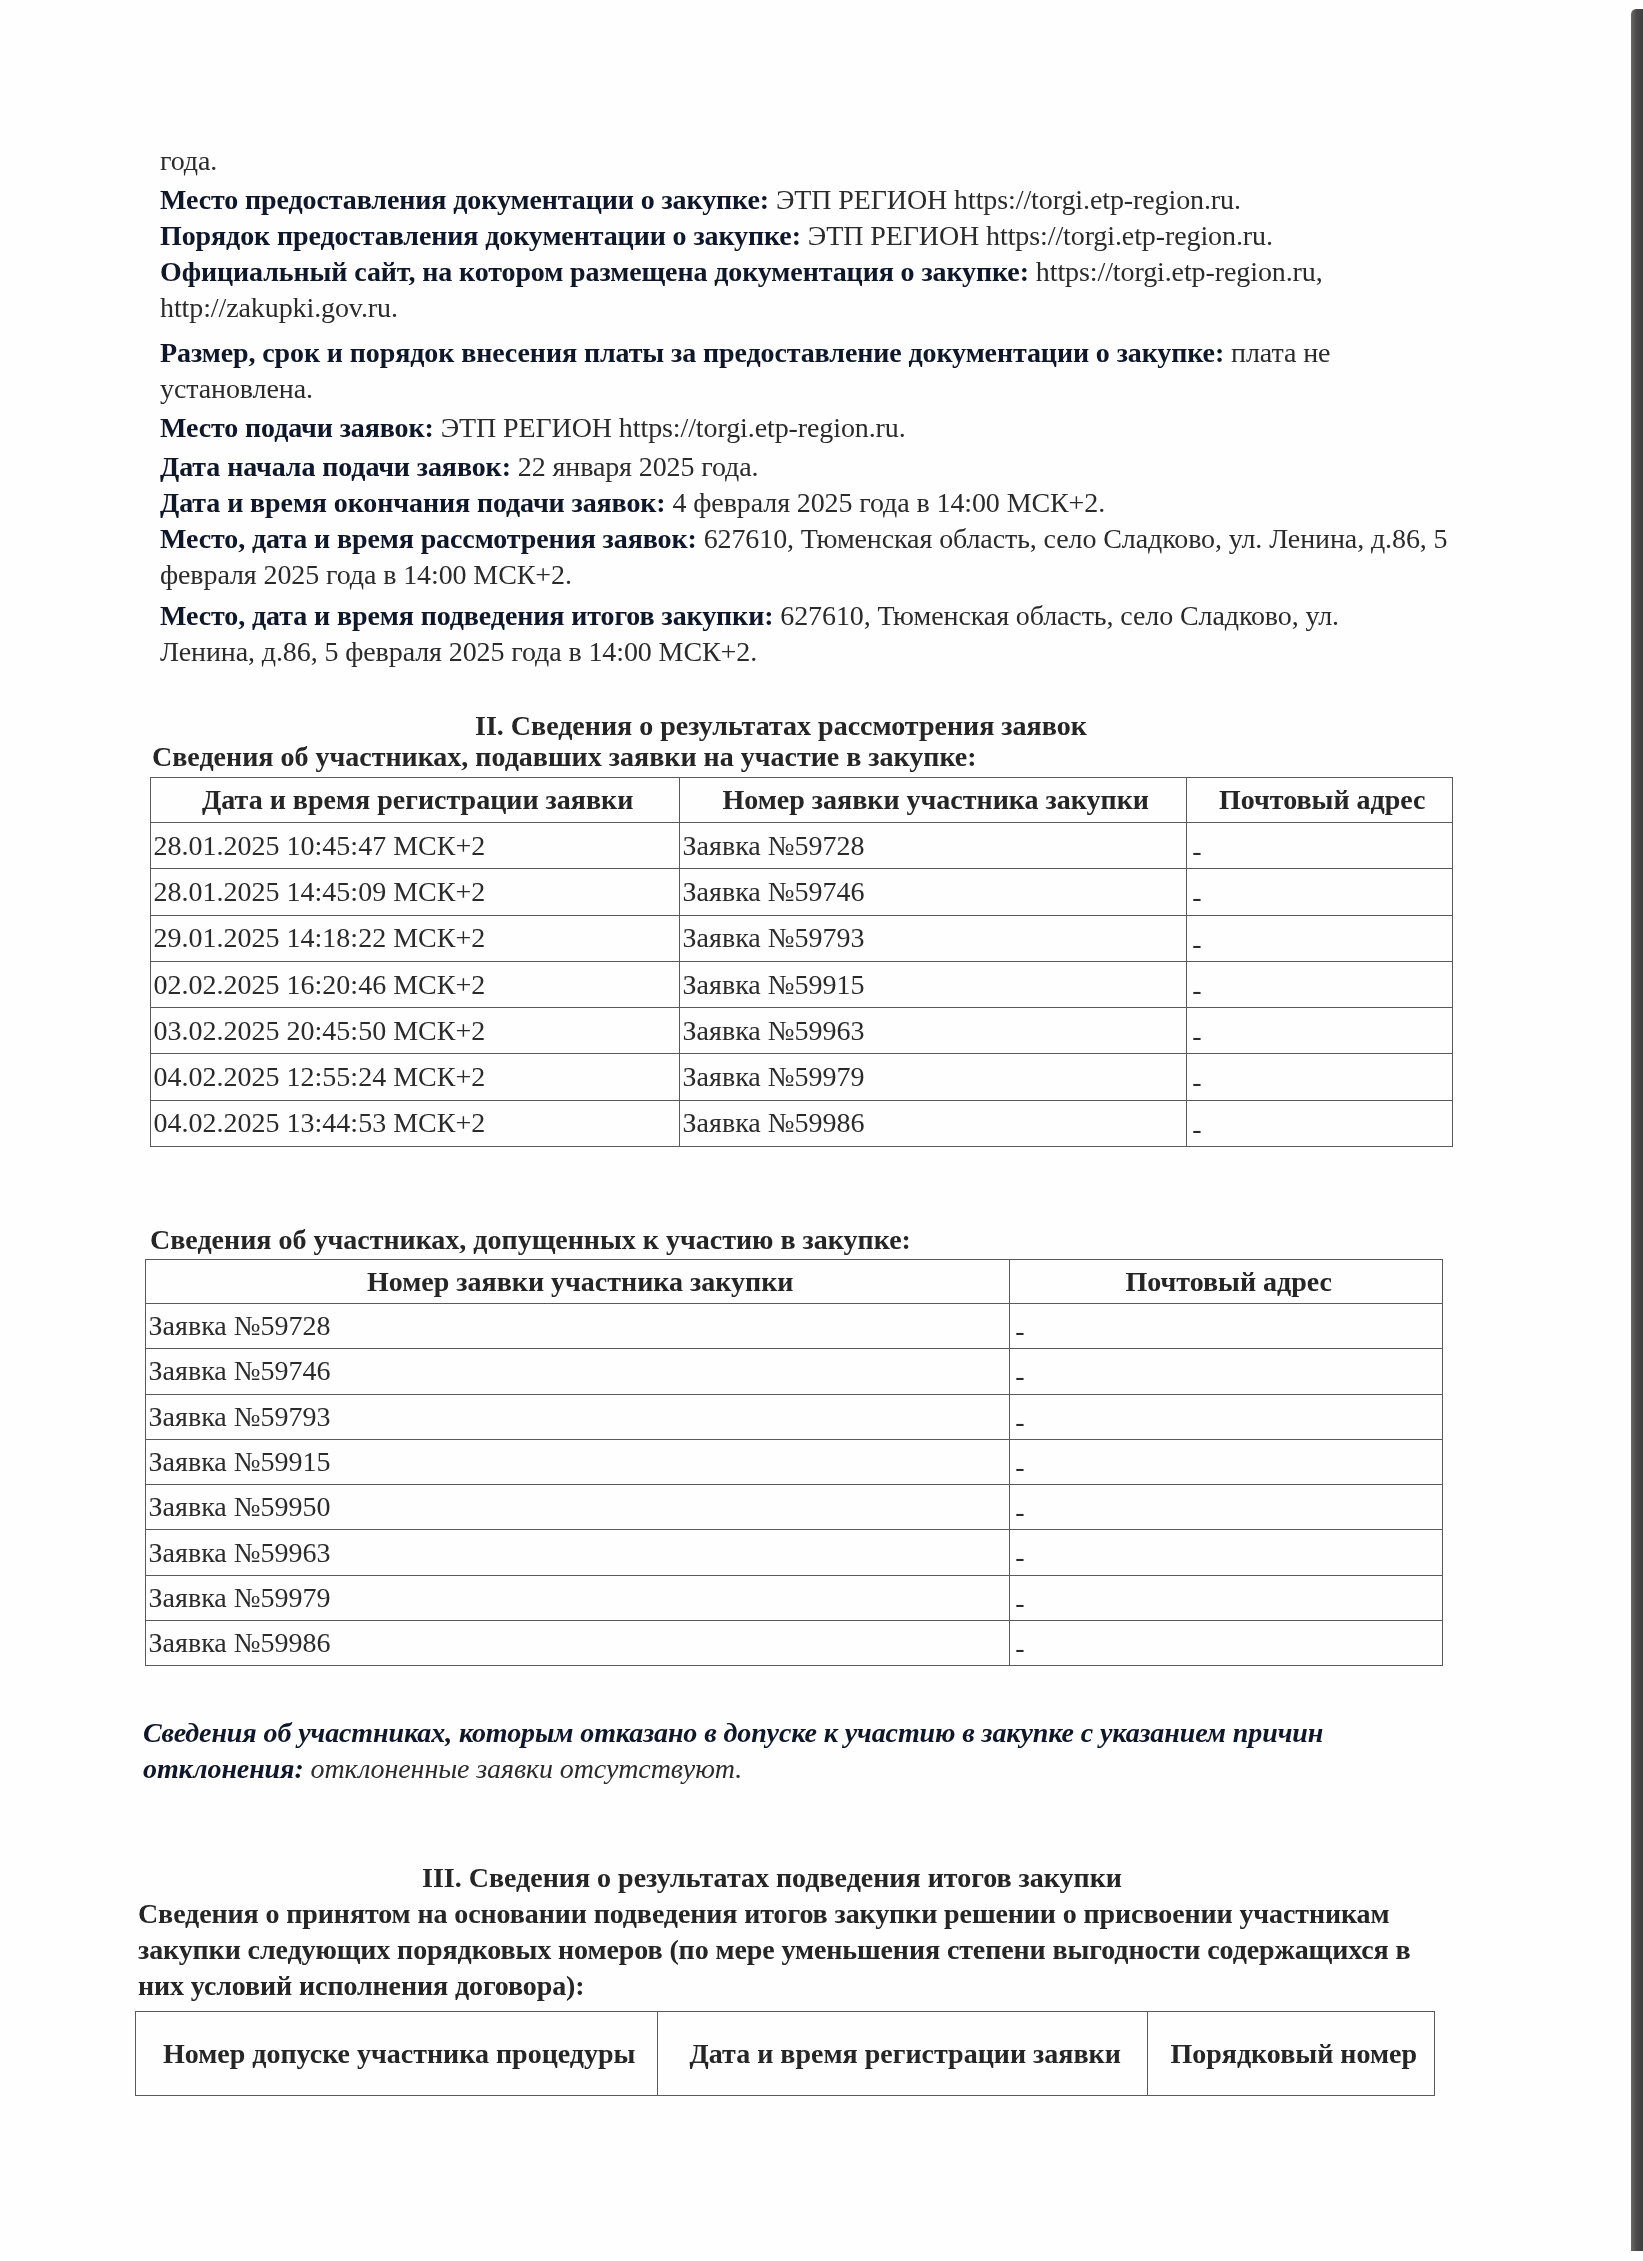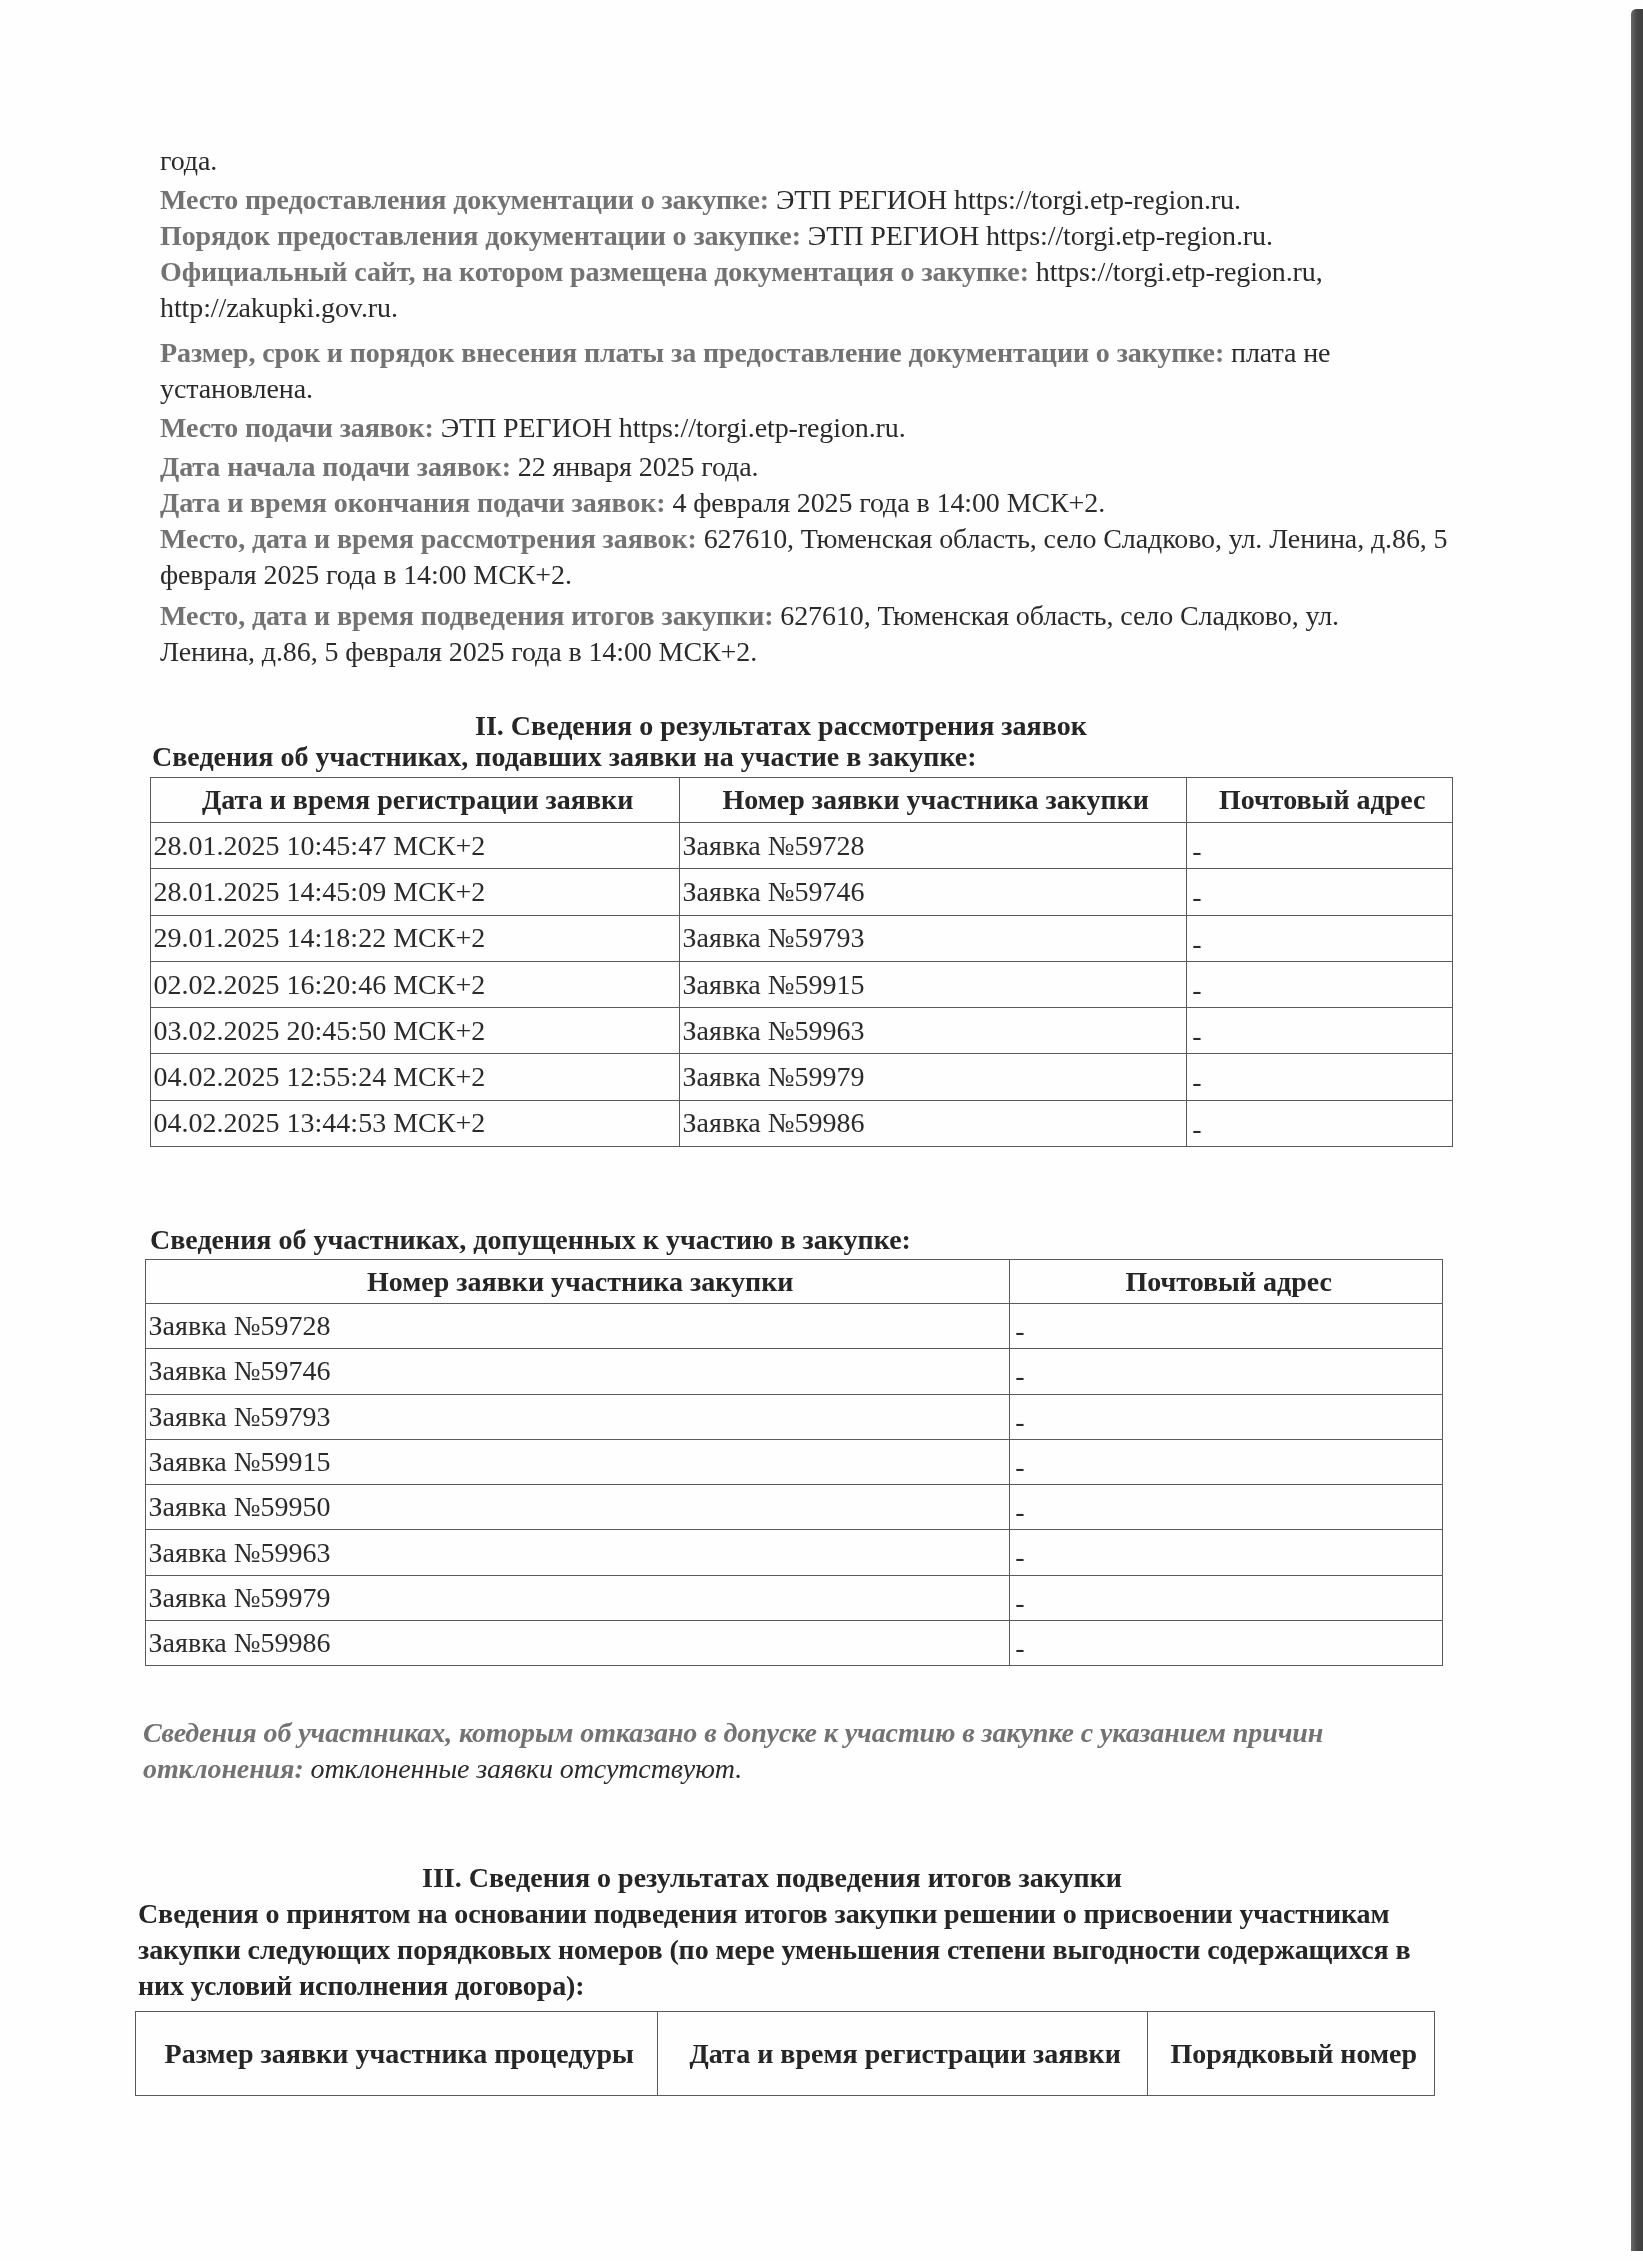--- a/index.html
+++ b/index.html
@@ -11,21 +11,21 @@
   }
   .scan-shadow {
     position: absolute; left: 1631px; top: 9px; width: 13px; height: 2242px;
     background: linear-gradient(to right, #6a6a6a 0%, #4a4a4a 40%, #3c3c3c 100%);
     border-top-left-radius: 5.2px;
   }
   .para {
     position: absolute; left: 160px; width: 1302px;
     font-size: 28px; line-height: 36px; letter-spacing: -0.1px;
   }
-  .para b { font-weight: bold; color: #737373; }
+  .para b { font-weight: bold; color: #0f172a; }
   .heading {
     position: absolute; font-weight: bold; font-size: 28px; line-height: 36px; color: #262626;
   }
   table.doc {
     position: absolute; border-collapse: collapse; table-layout: fixed;
     font-size: 28px; color: #2b2b2b;
   }
   table.doc td, table.doc th {
     border: 1px solid #5a5a5a; padding: 0 2.6px; vertical-align: middle;
     white-space: nowrap; overflow: hidden;
@@ -199,19 +199,19 @@
 <div class="para" style="left:138px; top:1896px; width:1289px; font-weight:bold; color:#262626;">Сведения о принятом на основании подведения итогов закупки решении о присвоении участникам закупки следующих порядковых номеров (по мере уменьшения степени выгодности содержащихся в них условий исполнения договора):</div>
 
 <table class="doc" id="t3">
   <colgroup>
       <col style="width:522px">
       <col style="width:490px">
       <col style="width:287px">
     </colgroup>
   <thead>
     <tr>
-      <th>Размер заявки участника процедуры</th>
+      <th>Номер допуске участника процедуры</th>
       <th>Дата и время регистрации заявки</th>
       <th>Порядковый номер</th>
     </tr>
   </thead>
 </table>
 
 
 </body></html>

